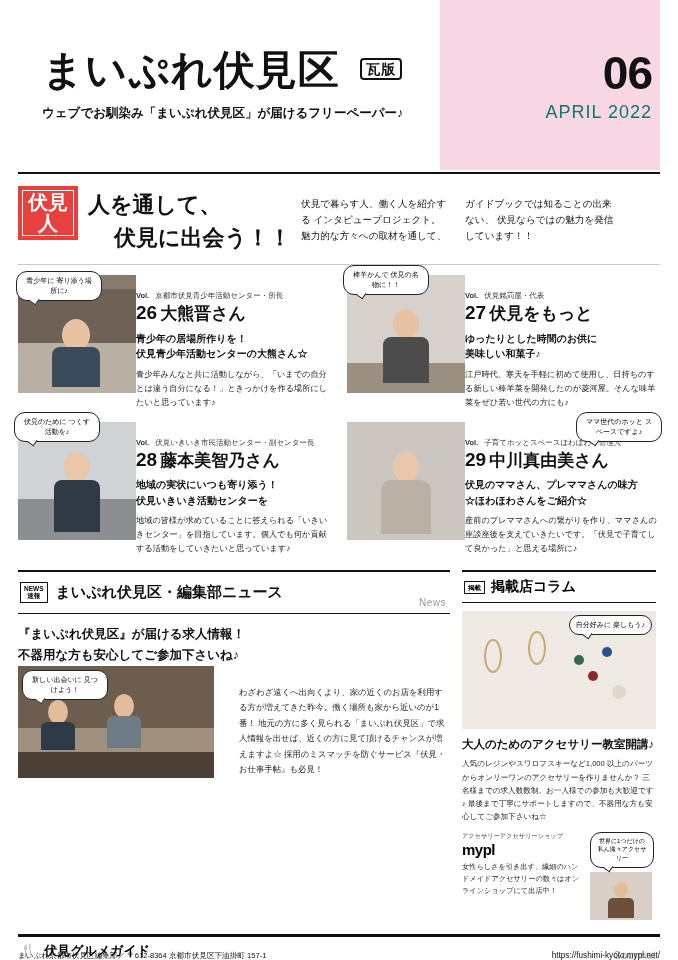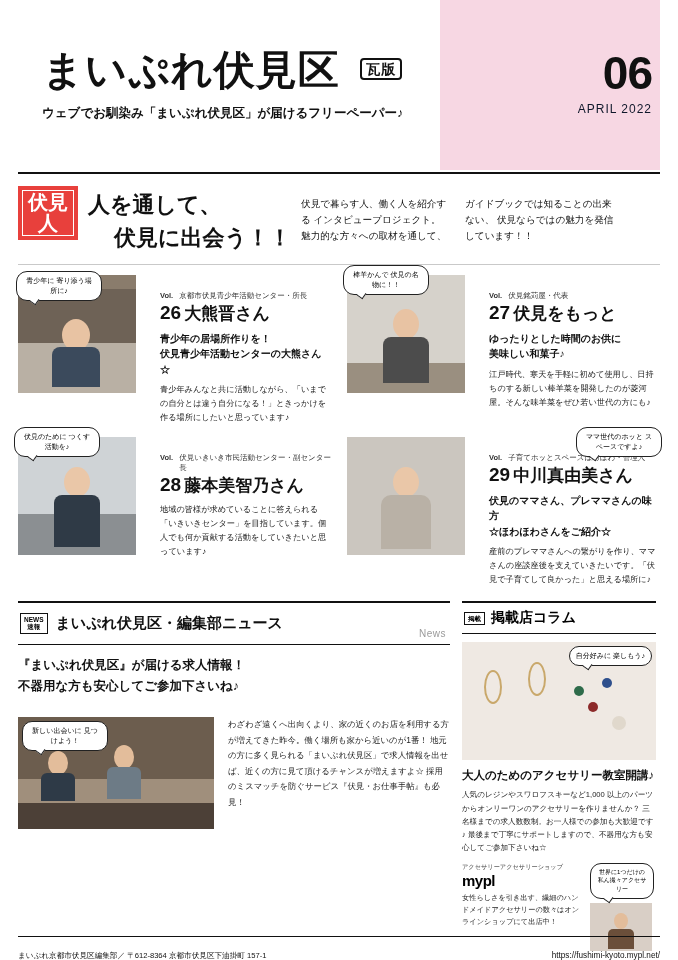--- a/index.html
+++ b/index.html
@@ -82,23 +82,23 @@
     right: 8px; top: 36px;
     font-size: 46px;
     font-weight: bold;
     letter-spacing: -1px;
     color: #111;
     line-height: 1;
   }
   .issue-date {
     position: absolute;
     right: 8px; top: 88px;
-    font-size: 12px;
+    font-size: 18px;
     letter-spacing: 1px;
-    color: #0f172a;
+    color: #0f766e;
   }
   
   .feature {
     margin: 12px 18px 0 18px;
     display: flex;
     align-items: flex-start;
     gap: 10px;
   }
   .fushimi-stamp {
     width: 60px; height: 54px;
@@ -134,21 +134,21 @@
   .feature-lead div { width: 150px; }
   
   .hr-thin { border-bottom: 1px solid #c9c9c9; margin: 10px 18px 0 18px; }
   
   .interviews {
     margin: 10px 18px 0 18px;
     display: grid;
     grid-template-columns: 1fr 1fr;
     gap: 12px 16px;
   }
-  .iv { display: flex; gap: 24px; position: relative; }
+  .iv { display: flex; gap: 0; position: relative; }
   .iv-photo {
     width: 118px; height: 118px;
     flex-shrink: 0;
     position: relative;
     overflow: hidden;
     background: #cfc7bd;
   }
   .iv-body { flex: 1; padding-top: 16px; }
   .iv-vol { font-size: 7.5px; color: #333; display:flex; gap:6px; }
   .iv-vol b { font-weight: bold; }
@@ -218,22 +218,22 @@
     font-size: 10px; color: #9a9a9a; letter-spacing: .5px;
   }
   .news-head-lines {
     margin-top: 10px;
     font-size: 12.5px;
     font-weight: bold;
     line-height: 1.7;
     color: #111;
   }
   .news-body {
-    margin-top: 20px;
-    display: flex; gap: 14px;
+    margin-top: 0;
+    display: flex; gap: 25px; align-items: flex-end;
   }
   .news-photo {
     width: 196px; height: 112px;
     background: #b9a99a;
     position: relative; overflow:hidden;
     flex-shrink: 0;
   }
   .news-text { font-size: 8.4px; line-height: 1.85; color:#222; }
   
   .col-right { width: 194px; }
@@ -378,20 +378,24 @@
         <div class="ph" style="width:46px;height:52px;background:#2f3a46;left:36px;top:58px;border-radius:8px 8px 0 0;"></div>
       </div>
       <div class="bubble" style="left:-4px; top:-10px;">伏見のために つくす活動を♪</div>
       <div class="iv-body">
         <div class="iv-vol">
           <b>Vol.</b>
           <span>伏見いきいき市民活動センター・副センター長</span>
         </div>
         <div class="iv-name">
           <span class="num">28</span><span>藤本美智乃さん</span>
+        </div>
+        <div class="iv-catch">
+          <div>地域の実状にいつも寄り添う！</div>
+          <div>伏見いきいき活動センターを</div>
         </div>
         <div class="iv-text">地域の皆様が求めていることに答えられる「いきいきセンター」を目指しています。個人でも何か貢献する活動をしていきたいと思っています♪</div>
       </div>
     </div>
 
     <div class="iv">
       <div class="iv-photo" style="background:linear-gradient(#cbc6bf 0 100%);">
         <div class="ph person-head" style="width:26px;height:30px;background:#eac7a8;left:46px;top:30px;"></div>
         <div class="ph" style="width:50px;height:54px;background:#b9b1a6;left:34px;top:58px;border-radius:10px 10px 0 0;"></div>
       </div>

